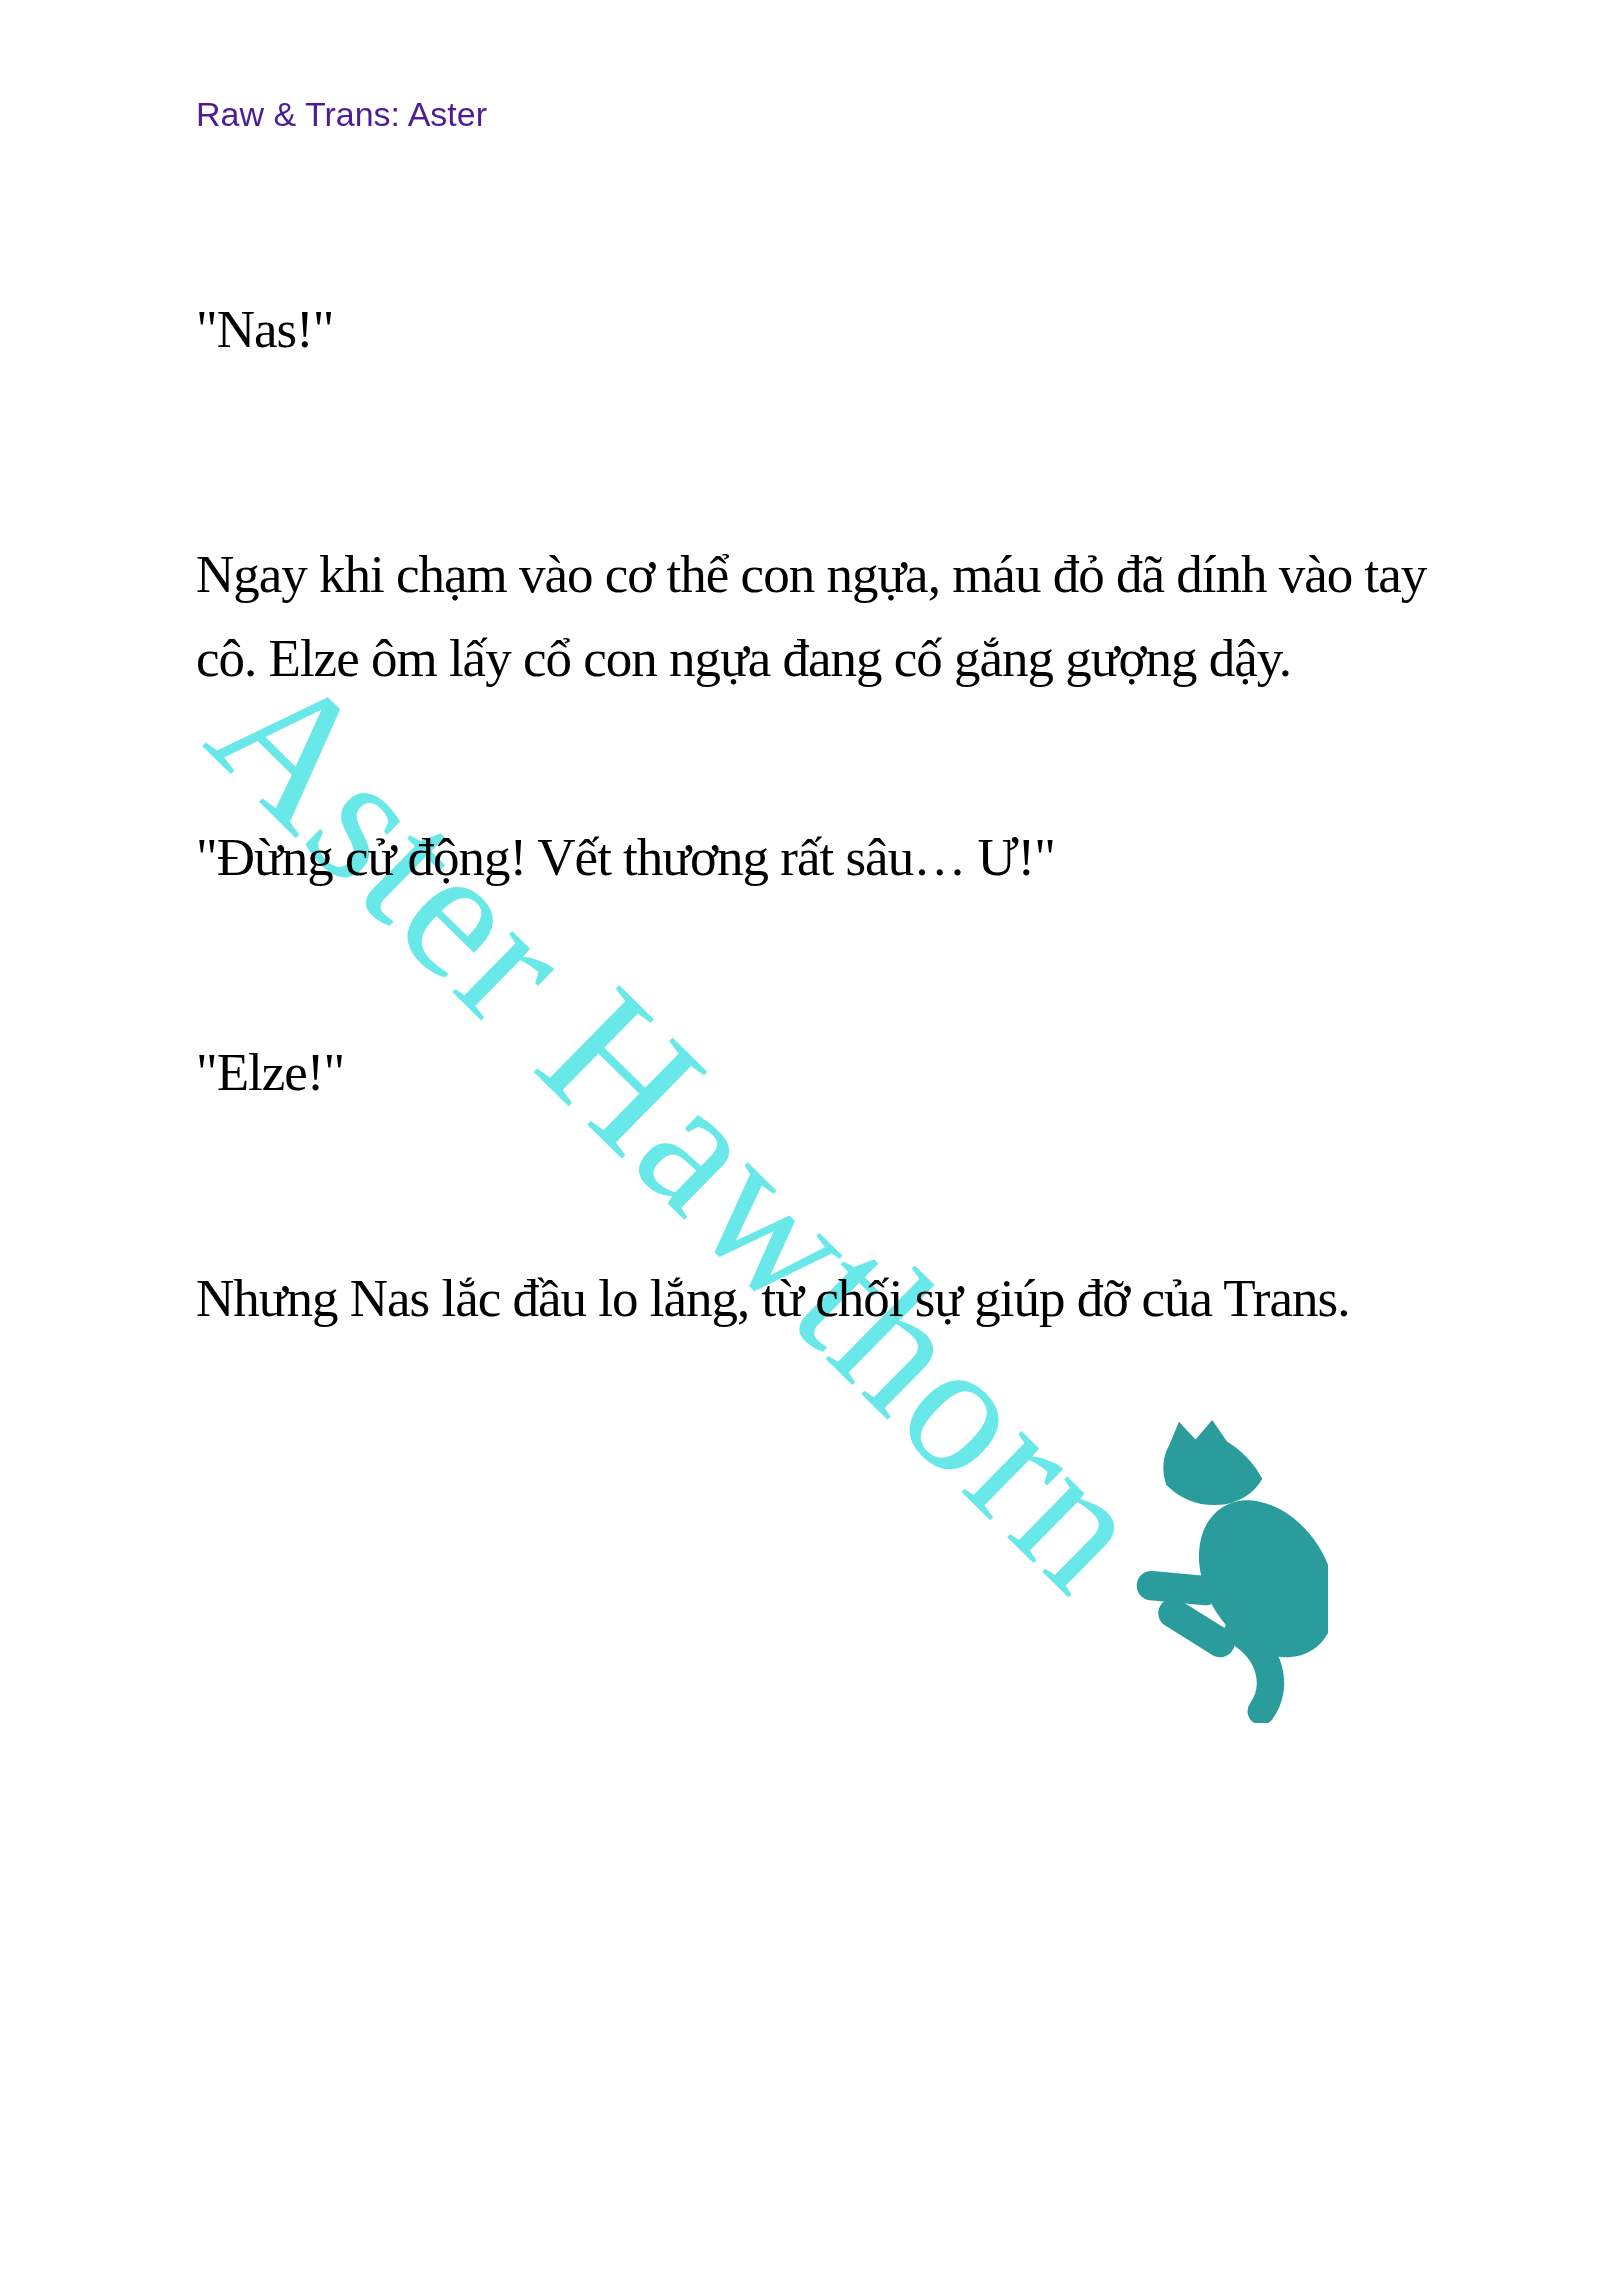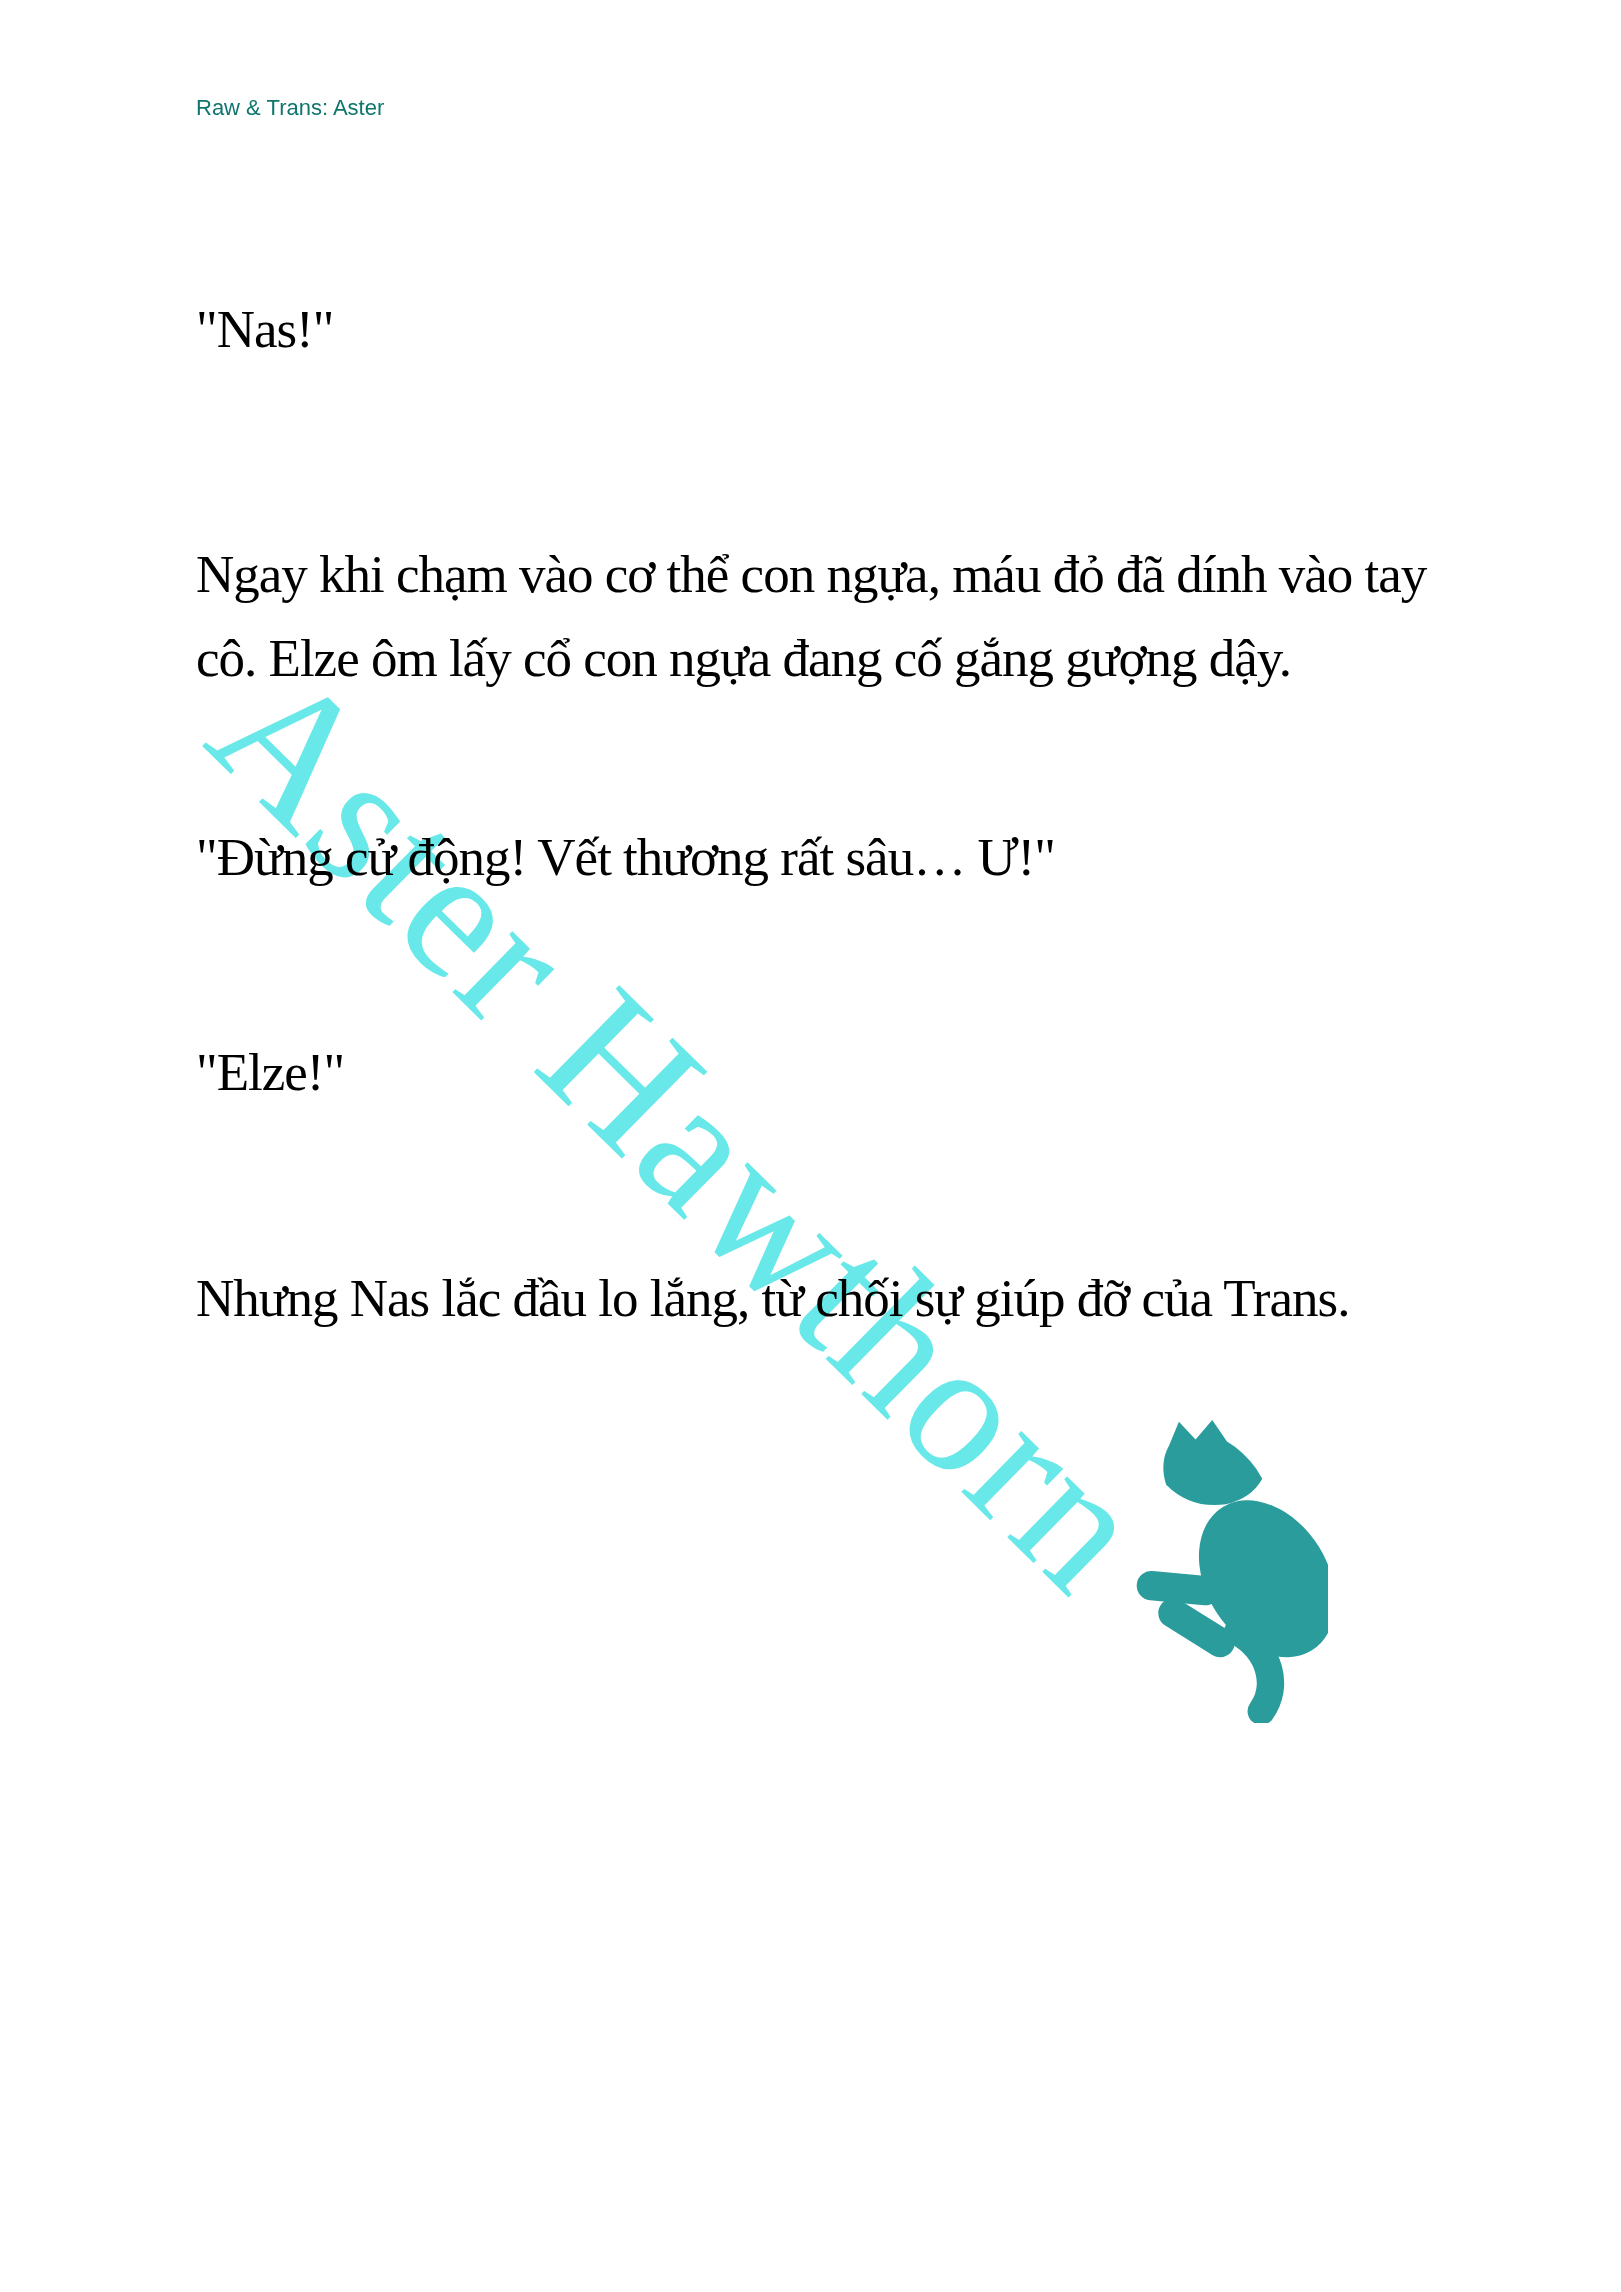--- a/index.html
+++ b/index.html
@@ -9,22 +9,22 @@
     height: 2293px;
     background: #ffffff;
     overflow: hidden;
     font-family: "Liberation Serif", serif;
   }
   .header-credit {
     position: absolute;
     left: 196px;
     top: 95px;
     font-family: "Liberation Sans", sans-serif;
-    font-size: 22px;
-    color: #0f766e;
+    font-size: 34px;
+    color: #4c1d95;
     white-space: pre;
     text-align: center;
   }
   .watermark {
     position: absolute;
     left: 29px;
     top: 1000px;
     width: 1304px;
     height: 255px;
     display: flex;

